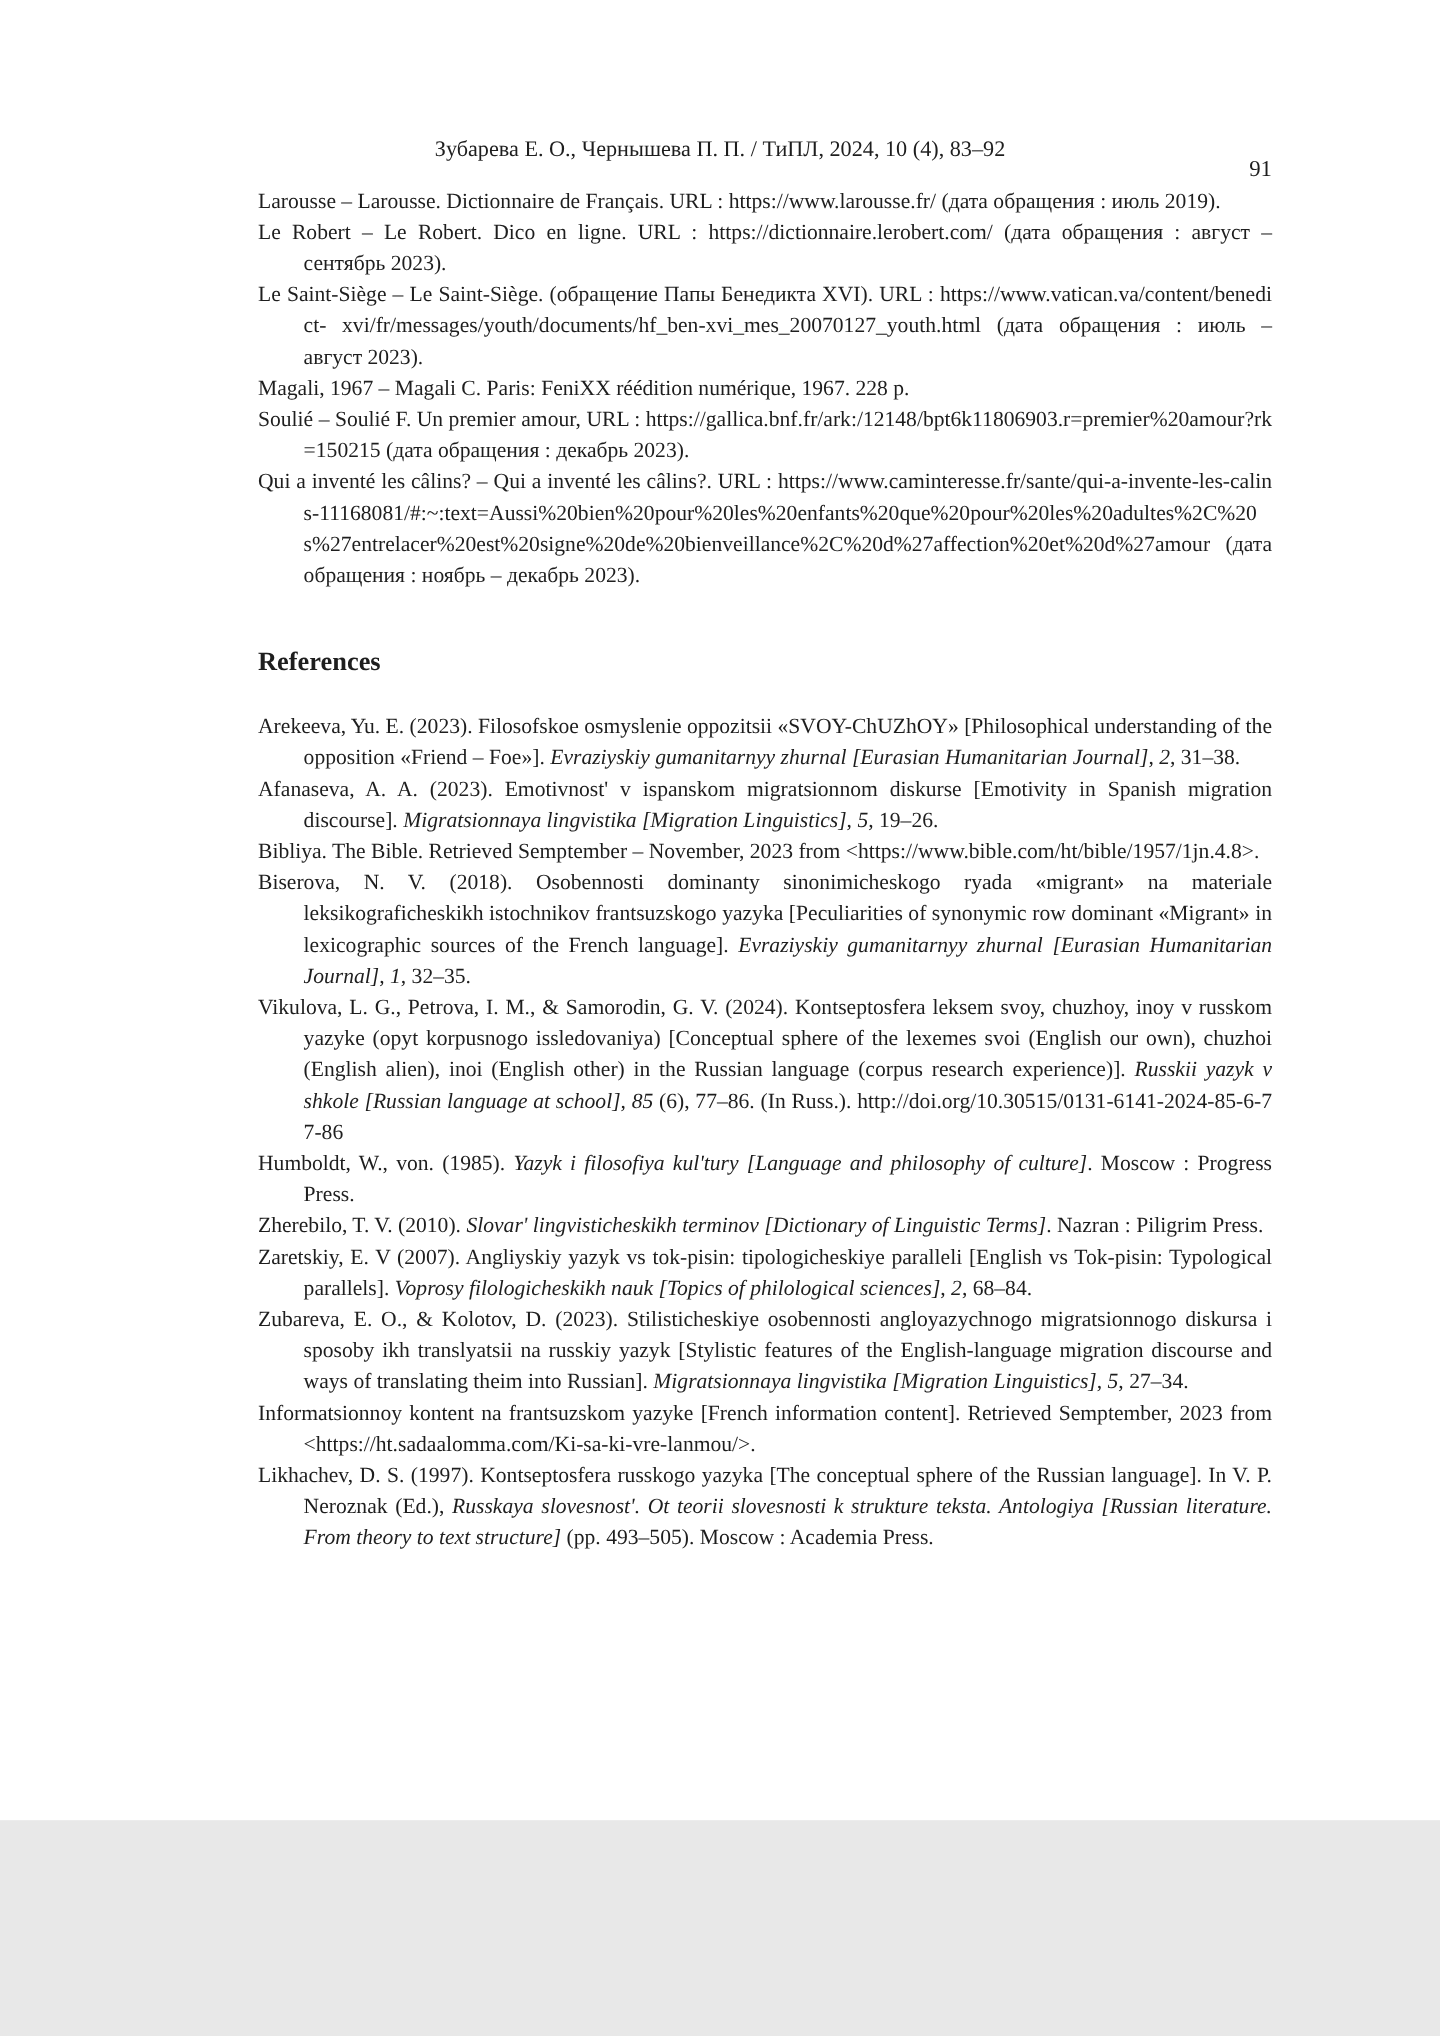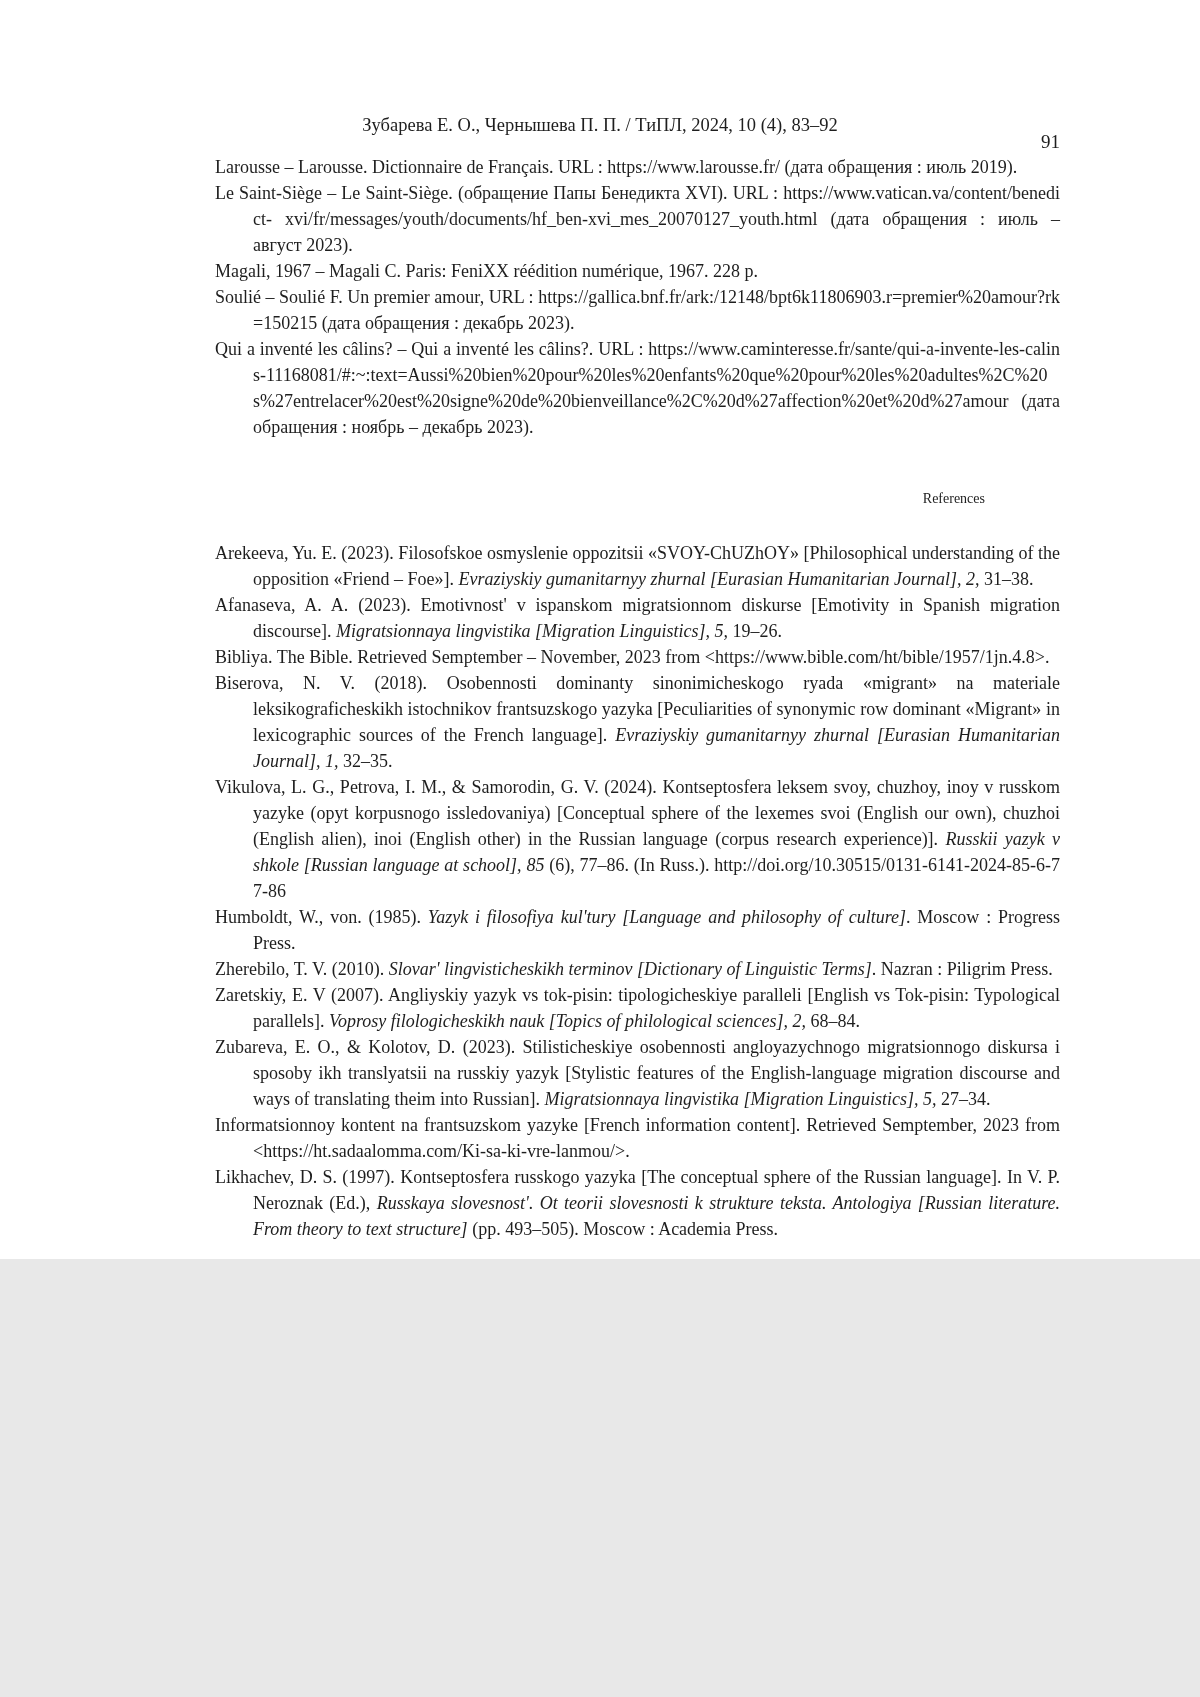--- a/index.html
+++ b/index.html
@@ -1,19 +1,19 @@
 <!DOCTYPE html>
 <html><head>
 <meta charset="utf-8">
 <style>
   html, body { margin: 0; padding: 0; background: #e8e8e8; }
   .page {
     position: relative;
     width: 1200px;
-    height: 1259px;
+    height: 1517px;
     margin: 0 auto;
     background: #ffffff;
     box-sizing: border-box;
     padding: 112px 140px 40px 215px;
     font-family: "Liberation Serif", "DejaVu Serif", serif;
     font-size: 18px;
     line-height: 26px;
     color: #1e1e1e;
     overflow: hidden;
   }
@@ -37,36 +37,37 @@
   .entry {
     margin: 0;
     text-align: justify;
     padding-left: 38px;
     text-indent: -38px;
   }
   .entry em { font-style: italic; margin-top: 21px; }
   .url { word-break: break-all; }
   .refs-heading {
     margin: 46px 75px 28px 0;
-    text-align: right;
-    font-size: 14px;
-    font-weight: normal;
+    text-align: left;
+    font-size: 22px;
+    font-weight: bold;
   }
 </style>
 </head>
 <body>
 
 <div class="page">
   <div class="header-row">
     <span class="running-title">Зубарева Е. О., Чернышева П. П. / ТиПЛ, 2024, 10 (4), 83–92</span>
     <span class="page-num">91</span>
   </div>
 
   <div class="entries">
       <p class="entry"><span class="">Larousse – Larousse. Dictionnaire de Français. URL : </span><span class="url">https://www.larousse.fr/</span><span class=""> (дата обращения : июль 2019).</span></p>
+      <p class="entry"><span class="">Le Robert – Le Robert. Dico en ligne. URL : </span><span class="url">https://dictionnaire.lerobert.com/</span><span class=""> (дата обращения : август – сентябрь 2023).</span></p>
       <p class="entry"><span class="">Le Saint-Siège – Le Saint-Siège. (обращение Папы Бенедикта XVI). URL : </span><span class="url">https://www.vatican.va/content/benedict- xvi/fr/messages/youth/documents/hf_ben-xvi_mes_20070127_youth.html</span><span class=""> (дата обращения : июль – август 2023).</span></p>
       <p class="entry"><span class="">Magali, 1967 – Magali C. Paris: FeniXX réédition numérique, 1967. 228 p.</span></p>
       <p class="entry"><span class="">Soulié – Soulié F. Un premier amour, URL : </span><span class="url">https://gallica.bnf.fr/ark:/12148/bpt6k11806903.r=premier%20amour?rk=150215</span><span class=""> (дата обращения : декабрь 2023).</span></p>
       <p class="entry"><span class="">Qui a inventé les câlins? – Qui a inventé les câlins?. URL : </span><span class="url">https://www.caminteresse.fr/sante/qui-a-invente-les-calins-11168081/#:~:text=Aussi%20bien%20pour%20les%20enfants%20que%20pour%20les%20adultes%2C%20s%27entrelacer%20est%20signe%20de%20bienveillance%2C%20d%27affection%20et%20d%27amour</span><span class=""> (дата обращения : ноябрь – декабрь 2023).</span></p>
     </div>
 
   <h2 class="refs-heading">References</h2>
 
   <div class="entries">
       <p class="entry"><span class="">Arekeeva, Yu. E. (2023). Filosofskoe osmyslenie oppozitsii «SVOY-ChUZhOY» [Philosophical understanding of the opposition «Friend – Foe»]. </span><em class="">Evraziyskiy gumanitarnyy zhurnal [Eurasian Humanitarian Journal], 2,</em><span class=""> 31–38.</span></p>

